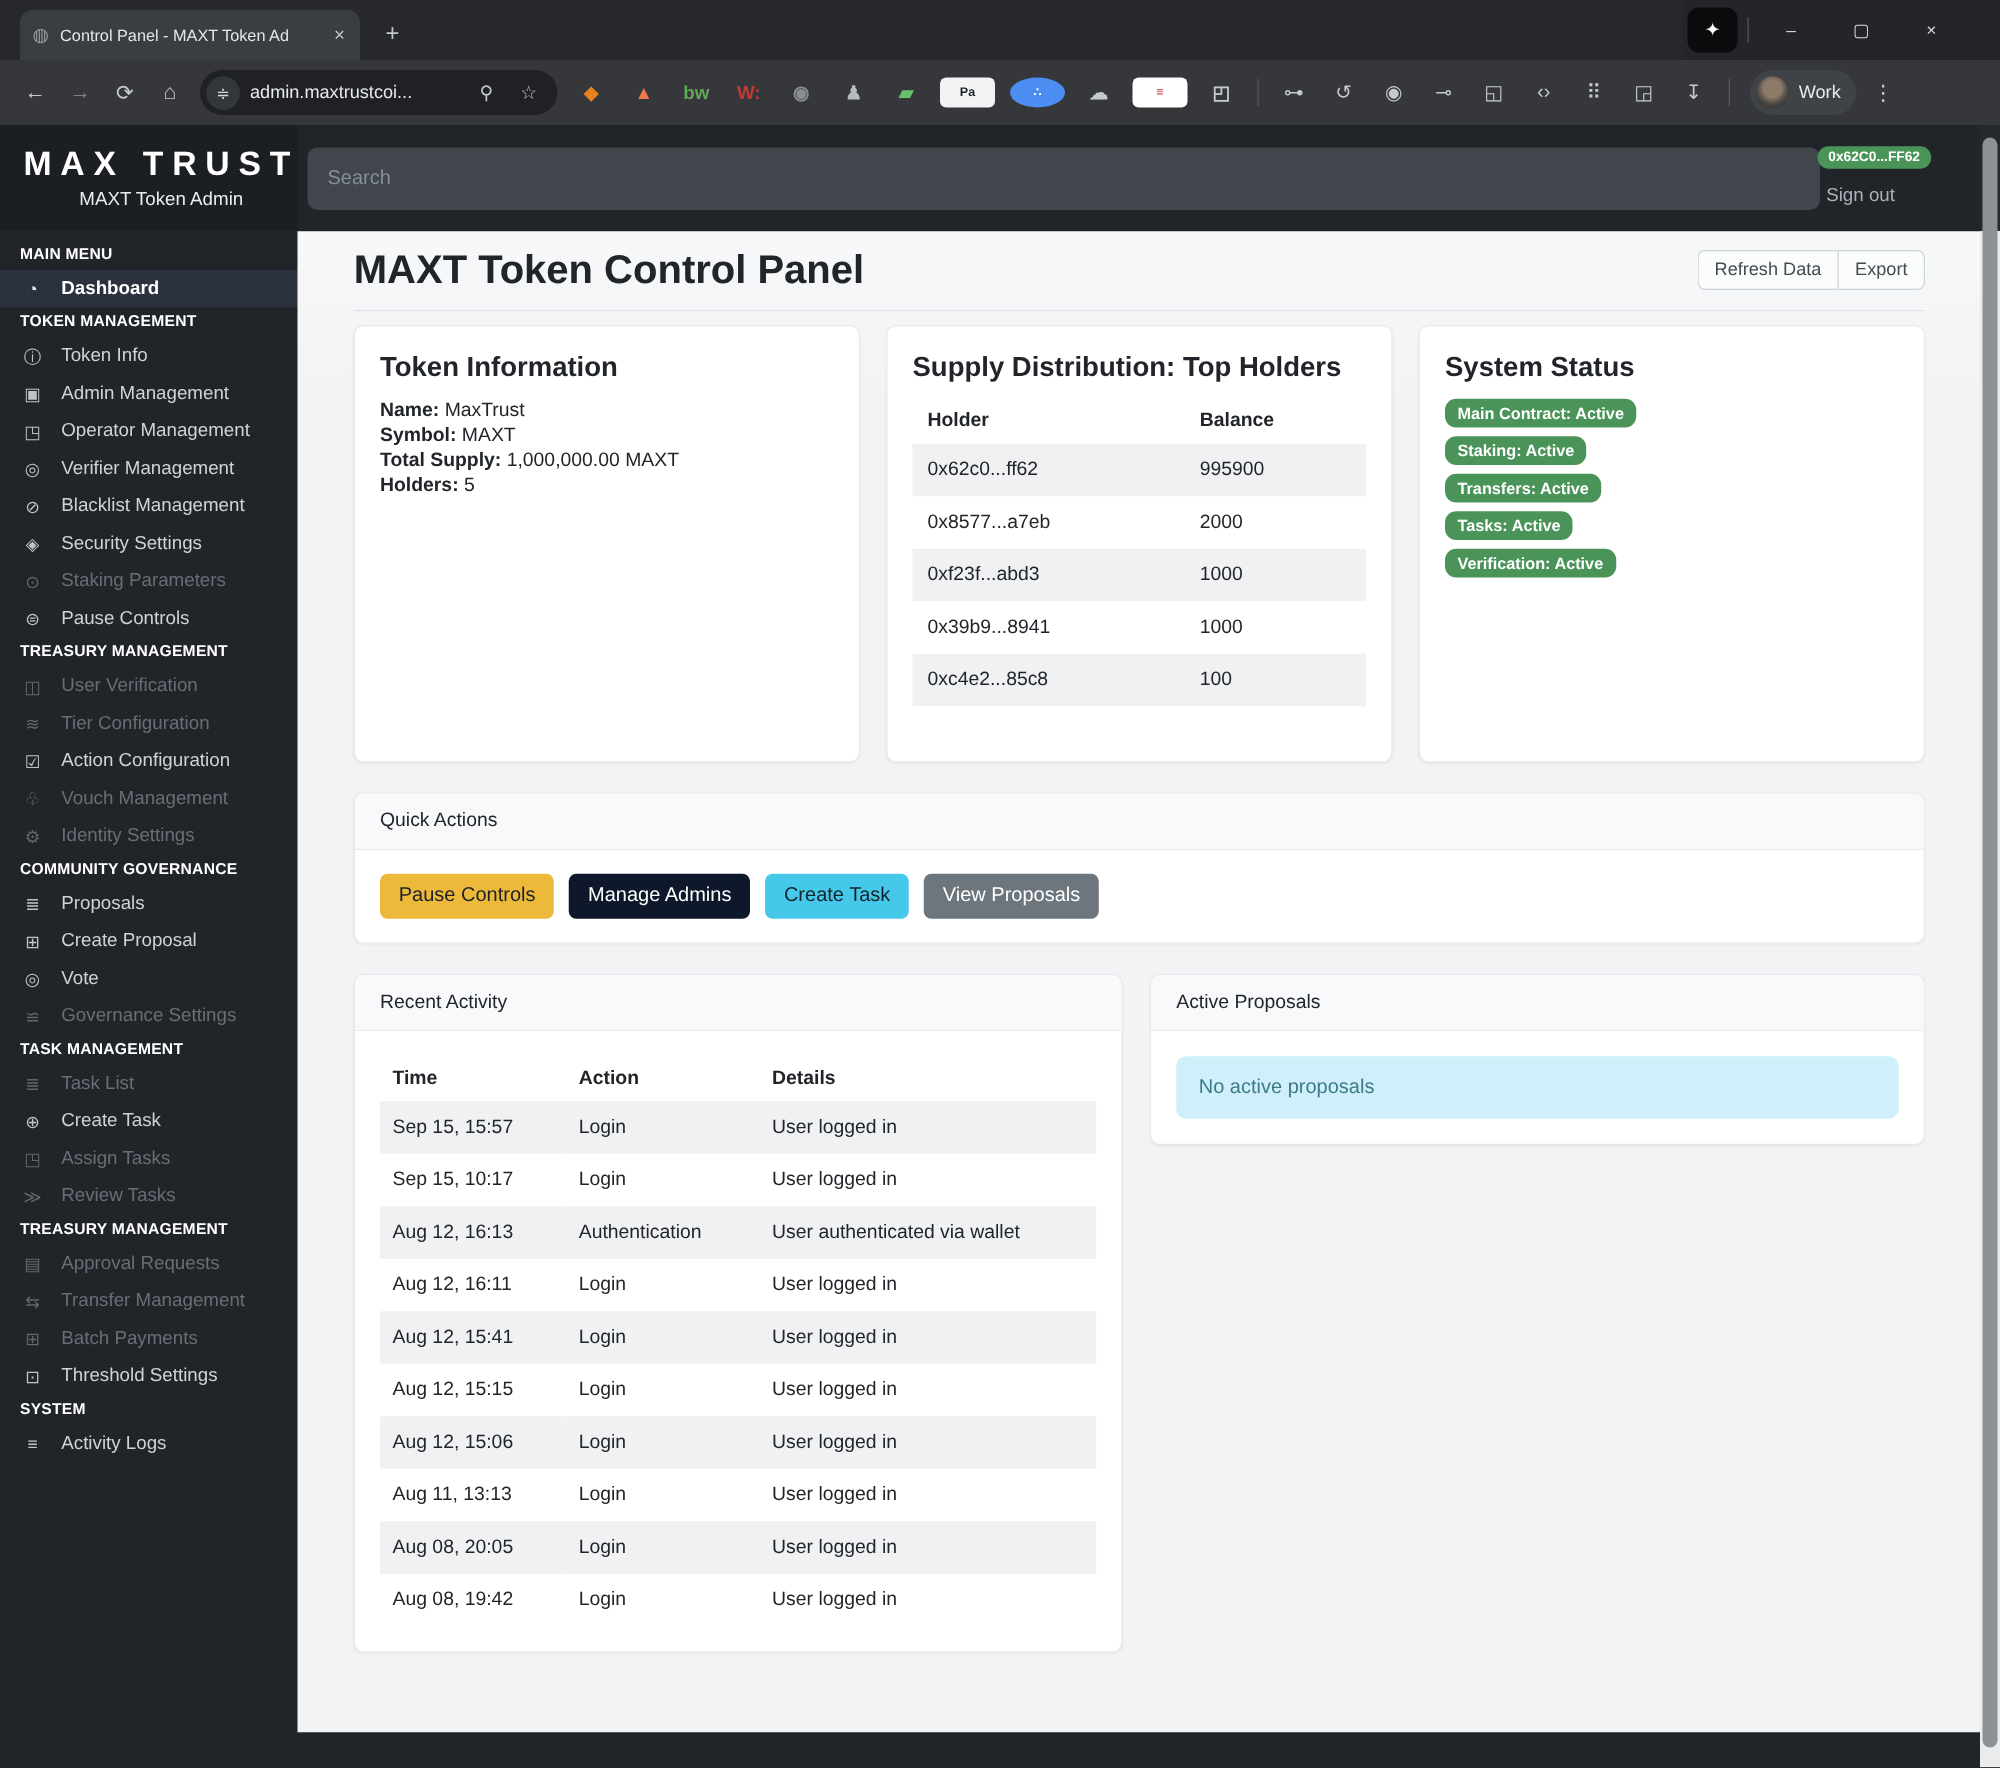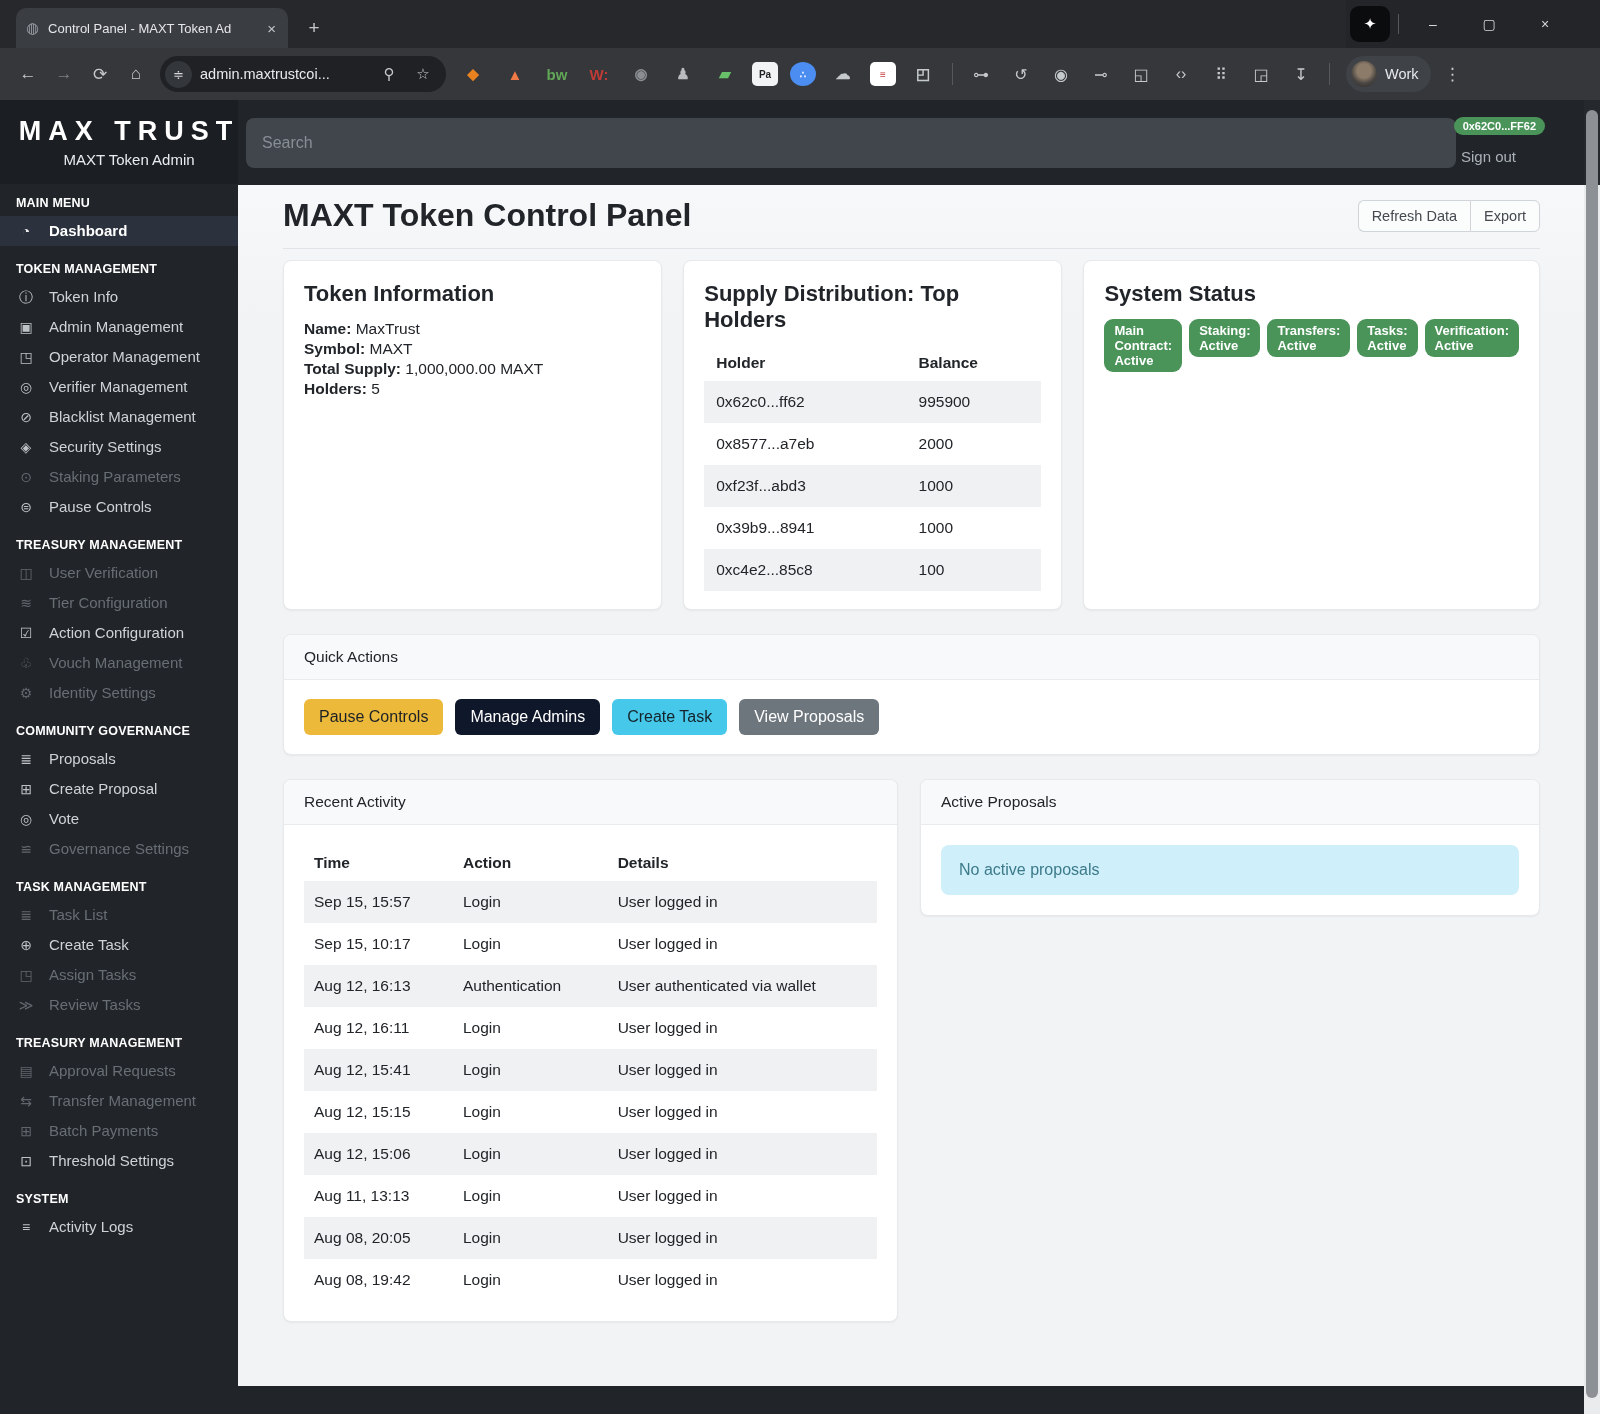--- a/index.html
+++ b/index.html
@@ -29,38 +29,38 @@
   .tb-icon { width:36px; text-align:center; font-size:17px; color:#c6c9cc; cursor:pointer; flex:0 0 auto; }
   .omnibox { width:286px; height:36px; background:#1f2124; border-radius:18px; display:flex;
              align-items:center; gap:8px; padding:0 10px 0 5px; margin:0 6px; flex:0 0 auto; cursor:text; }
   .site-chip { width:27px; height:27px; border-radius:50%; background:#33363a; color:#d4d6d9;
                display:flex; align-items:center; justify-content:center; font-size:13px; flex:0 0 auto; }
   .url { flex:1; font-size:14.5px; color:#e8eaed; white-space:nowrap; overflow:hidden; }
   .omnibox .tb-icon { width:26px; font-size:15px; }
   .ext-row { display:flex; align-items:center; flex:0 0 auto; }
   .ext { width:30px; height:26px; margin:0 6px; display:flex; align-items:center; justify-content:center;
          font-size:15px; font-weight:700; cursor:pointer; border-radius:5px; }
-  .ext.chip { width:26px; height:24px; font-size:10px; }
+  .ext.chip { width:44px; height:24px; font-size:10px; }
   .ext.round { border-radius:50%; }
   .ext.pin { font-weight:400; font-size:16px; margin:0 5px; }
   .tb-sep { width:1px; height:22px; background:#55585c; margin:0 8px; flex:0 0 auto; }
   .profile-pill { display:flex; align-items:center; gap:8px; background:#3f4246; border-radius:18px;
                   height:36px; padding:0 12px 0 5px; margin:0 4px 0 8px; cursor:pointer; flex:0 0 auto; }
   .avatar { width:26px; height:26px; border-radius:50%;
             background:radial-gradient(circle at 50% 38%, #8d7b69 0 34%, #4a4642 60%, #26262a 100%); }
   .profile-name { font-size:14.5px; color:#e8eaed; }
 
   
   .sidebar { position:absolute; left:0; top:100px; width:258px; bottom:0; background:#212529; }
   .brand { height:84px; background:#1b1e22; display:flex; flex-direction:column; align-items:center;
            justify-content:center; gap:4px; }
   .brand-title { color:#fff; font-size:27px; font-weight:700; letter-spacing:7px; }
   .brand-sub { color:#e9ecef; font-size:15px; }
   .nav { padding-top:8px; }
-  .nav-section-label { padding:4px 16px 6px; margin-top:12px; font-size:12.5px; font-weight:700;
+  .nav-section-label { padding:4px 16px 6px; font-size:12.5px; font-weight:700;
                        color:#ffffff; letter-spacing:.2px; }
   .nav-section-label.first { margin-top:0; }
   .nav-item { display:flex; align-items:center; gap:13px; padding:7px 16px; font-size:15px;
               line-height:16px; color:#ced3d8; cursor:pointer; }
   .nav-item.active { background:#2b313d; color:#ffffff; font-weight:700; }
   .nav-item.disabled { color:#686e75; }
   .nav-icon { width:20px; text-align:center; font-size:14px; opacity:.9; }
 
   
   .topbar { position:absolute; left:238px; top:100px; right:0; height:85px; background:#212529; }
@@ -94,21 +94,21 @@
   .ti-line b { font-weight:700; }
 
   table { width:100%; border-collapse:collapse; }
   th { text-align:left; font-weight:700; font-size:15.5px; color:#212529; }
   td { font-size:15.5px; color:#212529; }
   .holders th { padding:9px 12px; width:40%; }
   .holders th:first-child { width:60%; }
   .holders td { padding:12px; }
   .holders tbody tr:nth-child(odd) { background:#f0f1f2; }
 
-  .status-list { display:flex; flex-direction:row; align-items:flex-start; gap:7px; margin-top:4px; }
+  .status-list { display:flex; flex-direction:column; align-items:flex-start; gap:7px; margin-top:4px; }
   .status-badge { background:#4a9459; color:#fff; font-size:13px; font-weight:700;
                   padding:4px 10px; border-radius:9px; }
 
   .card.strip-card { padding:0; }
   .card-strip { background:#f8f9fa; border-bottom:1px solid #e9ecef; border-radius:8px 8px 0 0;
                 padding:13px 20px; font-size:15.5px; color:#212529; }
   .qa-card { margin:24px 44px 0 45px; }
   .qa-body { display:flex; gap:12px; padding:19px 20px; }
   .qa-btn { border:none; border-radius:6px; padding:9px 15px; font-size:16px; cursor:pointer;
             font-family:"Liberation Sans", sans-serif; }

